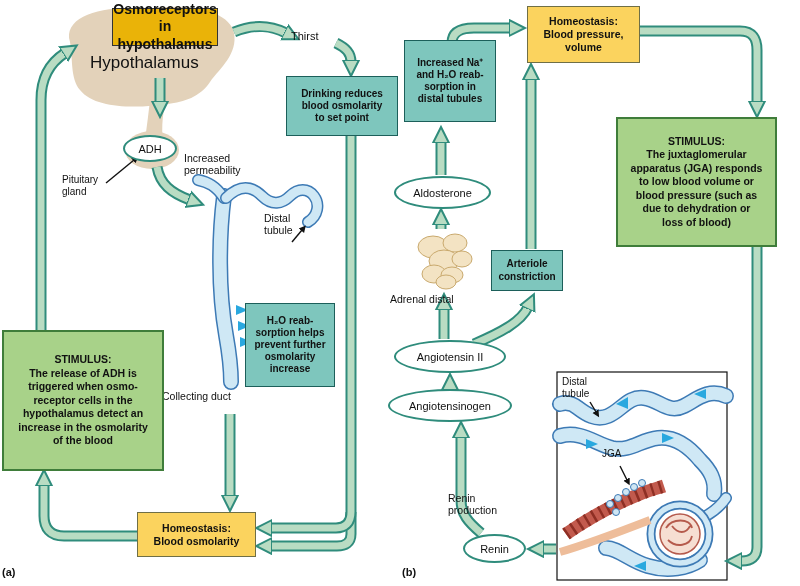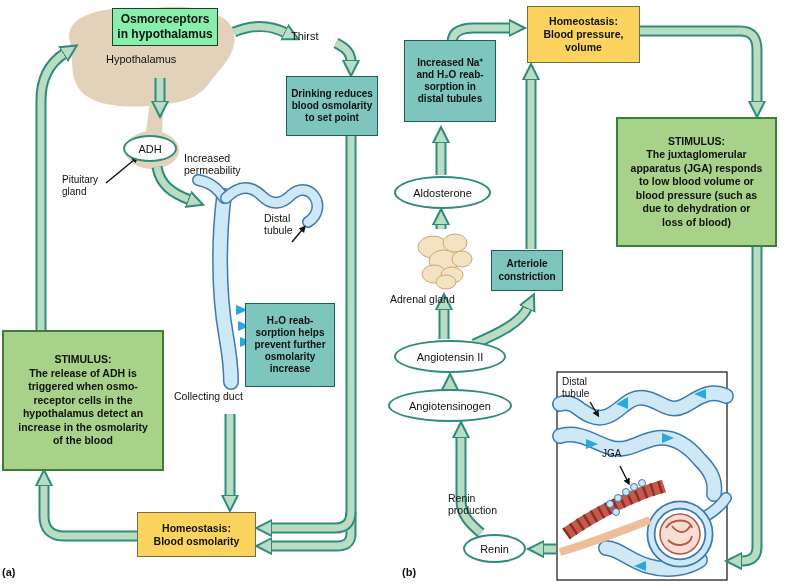--- a/index.html
+++ b/index.html
@@ -5,21 +5,21 @@
   html,body{margin:0;padding:0;background:#fff}
   .stage{position:relative;width:800px;height:586px;background:#ffffff;
          font-family:"Liberation Sans",sans-serif;overflow:hidden}
   .stage svg{position:absolute;left:0;top:0}
   .box{position:absolute;display:flex;align-items:center;justify-content:center;
        text-align:center;font-weight:bold;font-size:10px;line-height:1.22;
        white-space:pre-line;box-sizing:border-box;padding:2px;color:#111}
   .box.teal{background:var(--teal-box-bg);border:1.6px solid var(--teal-box-border)}
   .box.yellow{background:var(--yellow-box-bg);border:1.6px solid var(--yellow-box-border);font-size:10.5px}
   .box.green{background:var(--green-box-bg);border:2px solid var(--green-box-border);font-size:10.5px;line-height:1.28}
-  .box.white{background:#86efac;border:1px solid #333;font-size:12px}
+  .box.white{background:#eab308;border:1px solid #333;font-size:14px}
   .oval{position:absolute;display:flex;align-items:center;justify-content:center;
         font-weight:normal;font-size:11px;background:var(--oval-bg);
         border:2px solid var(--oval-border);border-radius:50%;
         box-sizing:border-box;white-space:nowrap;color:#111}
   .lbl{position:absolute;font-weight:normal;font-size:10.5px;text-align:left;
        line-height:1.18;white-space:pre-line;color:#111}
   .lbl.sm{font-size:10px}
   .tag{position:absolute;font-weight:bold;font-size:11px;color:#111}
   
   .band{fill:none;stroke:var(--arrow-fill);stroke-width:7;stroke-linejoin:round}
@@ -157,38 +157,38 @@
         <path class="band" marker-end="url(#ah)" d="M531,249 L531,78"></path>
       <path class="band-o" d="M640,31 L740,31 C753,31 757,39 757,50 L757,103"></path>
         <path class="band" marker-end="url(#ah)" d="M640,31 L740,31 C753,31 757,39 757,50 L757,103"></path>
       <path class="band-o" d="M757,247 L757,547 C757,557 751,561 742,561 L740,561"></path>
         <path class="band" marker-end="url(#ah)" d="M757,247 L757,547 C757,557 751,561 742,561 L740,561"></path>
     </g>
   </svg>
 
   <div class="box white" style="left:112px;top:8px;width:106px;height:38px">Osmoreceptors
 in hypothalamus</div>
-  <div class="lbl" style="left:106px;top:53px;width:110px;font-size:11px">Hypothalamus</div>
+  <div class="lbl" style="left:90px;top:53px;width:110px;font-size:17px">Hypothalamus</div>
   <div class="lbl" style="left:291px;top:30px;width:55px;font-size:11px">Thirst</div>
   <div class="oval" style="left:123px;top:135px;width:54px;height:27px">ADH</div>
   <div class="lbl" style="left:62px;top:174px;width:74px;font-size:10px">Pituitary
 gland</div>
-  <div class="box teal" style="left:286px;top:76px;width:92px;height:60px">Drinking reduces
+  <div class="box teal" style="left:286px;top:76px;width:112px;height:60px">Drinking reduces
 blood osmolarity
 to set point</div>
   <div class="lbl" style="left:184px;top:152px;width:88px">Increased
 permeability</div>
   <div class="lbl" style="left:264px;top:212px;width:60px">Distal
 tubule</div>
   <div class="box teal" style="left:245px;top:303px;width:90px;height:84px">H₂O reab-
 sorption helps
 prevent further
 osmolarity
 increase</div>
-  <div class="lbl" style="left:174px;top:390px;width:94px">Collecting duct</div>
+  <div class="lbl" style="left:162px;top:390px;width:94px">Collecting duct</div>
   <div class="box green" style="left:2px;top:330px;width:162px;height:141px">STIMULUS:
 The release of ADH is
 triggered when osmo-
 receptor cells in the
 hypothalamus detect an
 increase in the osmolarity
 of the blood</div>
   <div class="box yellow" style="left:137px;top:512px;width:119px;height:45px">Homeostasis:
 Blood osmolarity</div>
   <div class="tag" style="left:2px;top:566px">(a)</div>
@@ -201,21 +201,21 @@
 Blood pressure,
 volume</div>
   <div class="box green" style="left:616px;top:117px;width:161px;height:130px">STIMULUS:
 The juxtaglomerular
 apparatus (JGA) responds
 to low blood volume or
 blood pressure (such as
 due to dehydration or
 loss of blood)</div>
   <div class="oval" style="left:394px;top:176px;width:97px;height:33px">Aldosterone</div>
-  <div class="lbl" style="left:390px;top:293px;width:104px">Adrenal gland</div>
+  <div class="lbl" style="left:390px;top:293px;width:104px">Adrenal distal</div>
   <div class="box teal" style="left:491px;top:250px;width:72px;height:41px">Arteriole
 constriction</div>
   <div class="oval" style="left:394px;top:340px;width:112px;height:33px">Angiotensin II</div>
   <div class="oval" style="left:388px;top:389px;width:124px;height:33px">Angiotensinogen</div>
   <div class="lbl sm" style="left:562px;top:376px;width:58px">Distal
 tubule</div>
   <div class="lbl sm" style="left:602px;top:448px;width:36px">JGA</div>
   <div class="lbl" style="left:448px;top:492px;width:78px">Renin
 production</div>
   <div class="oval" style="left:463px;top:534px;width:63px;height:29px">Renin</div>

